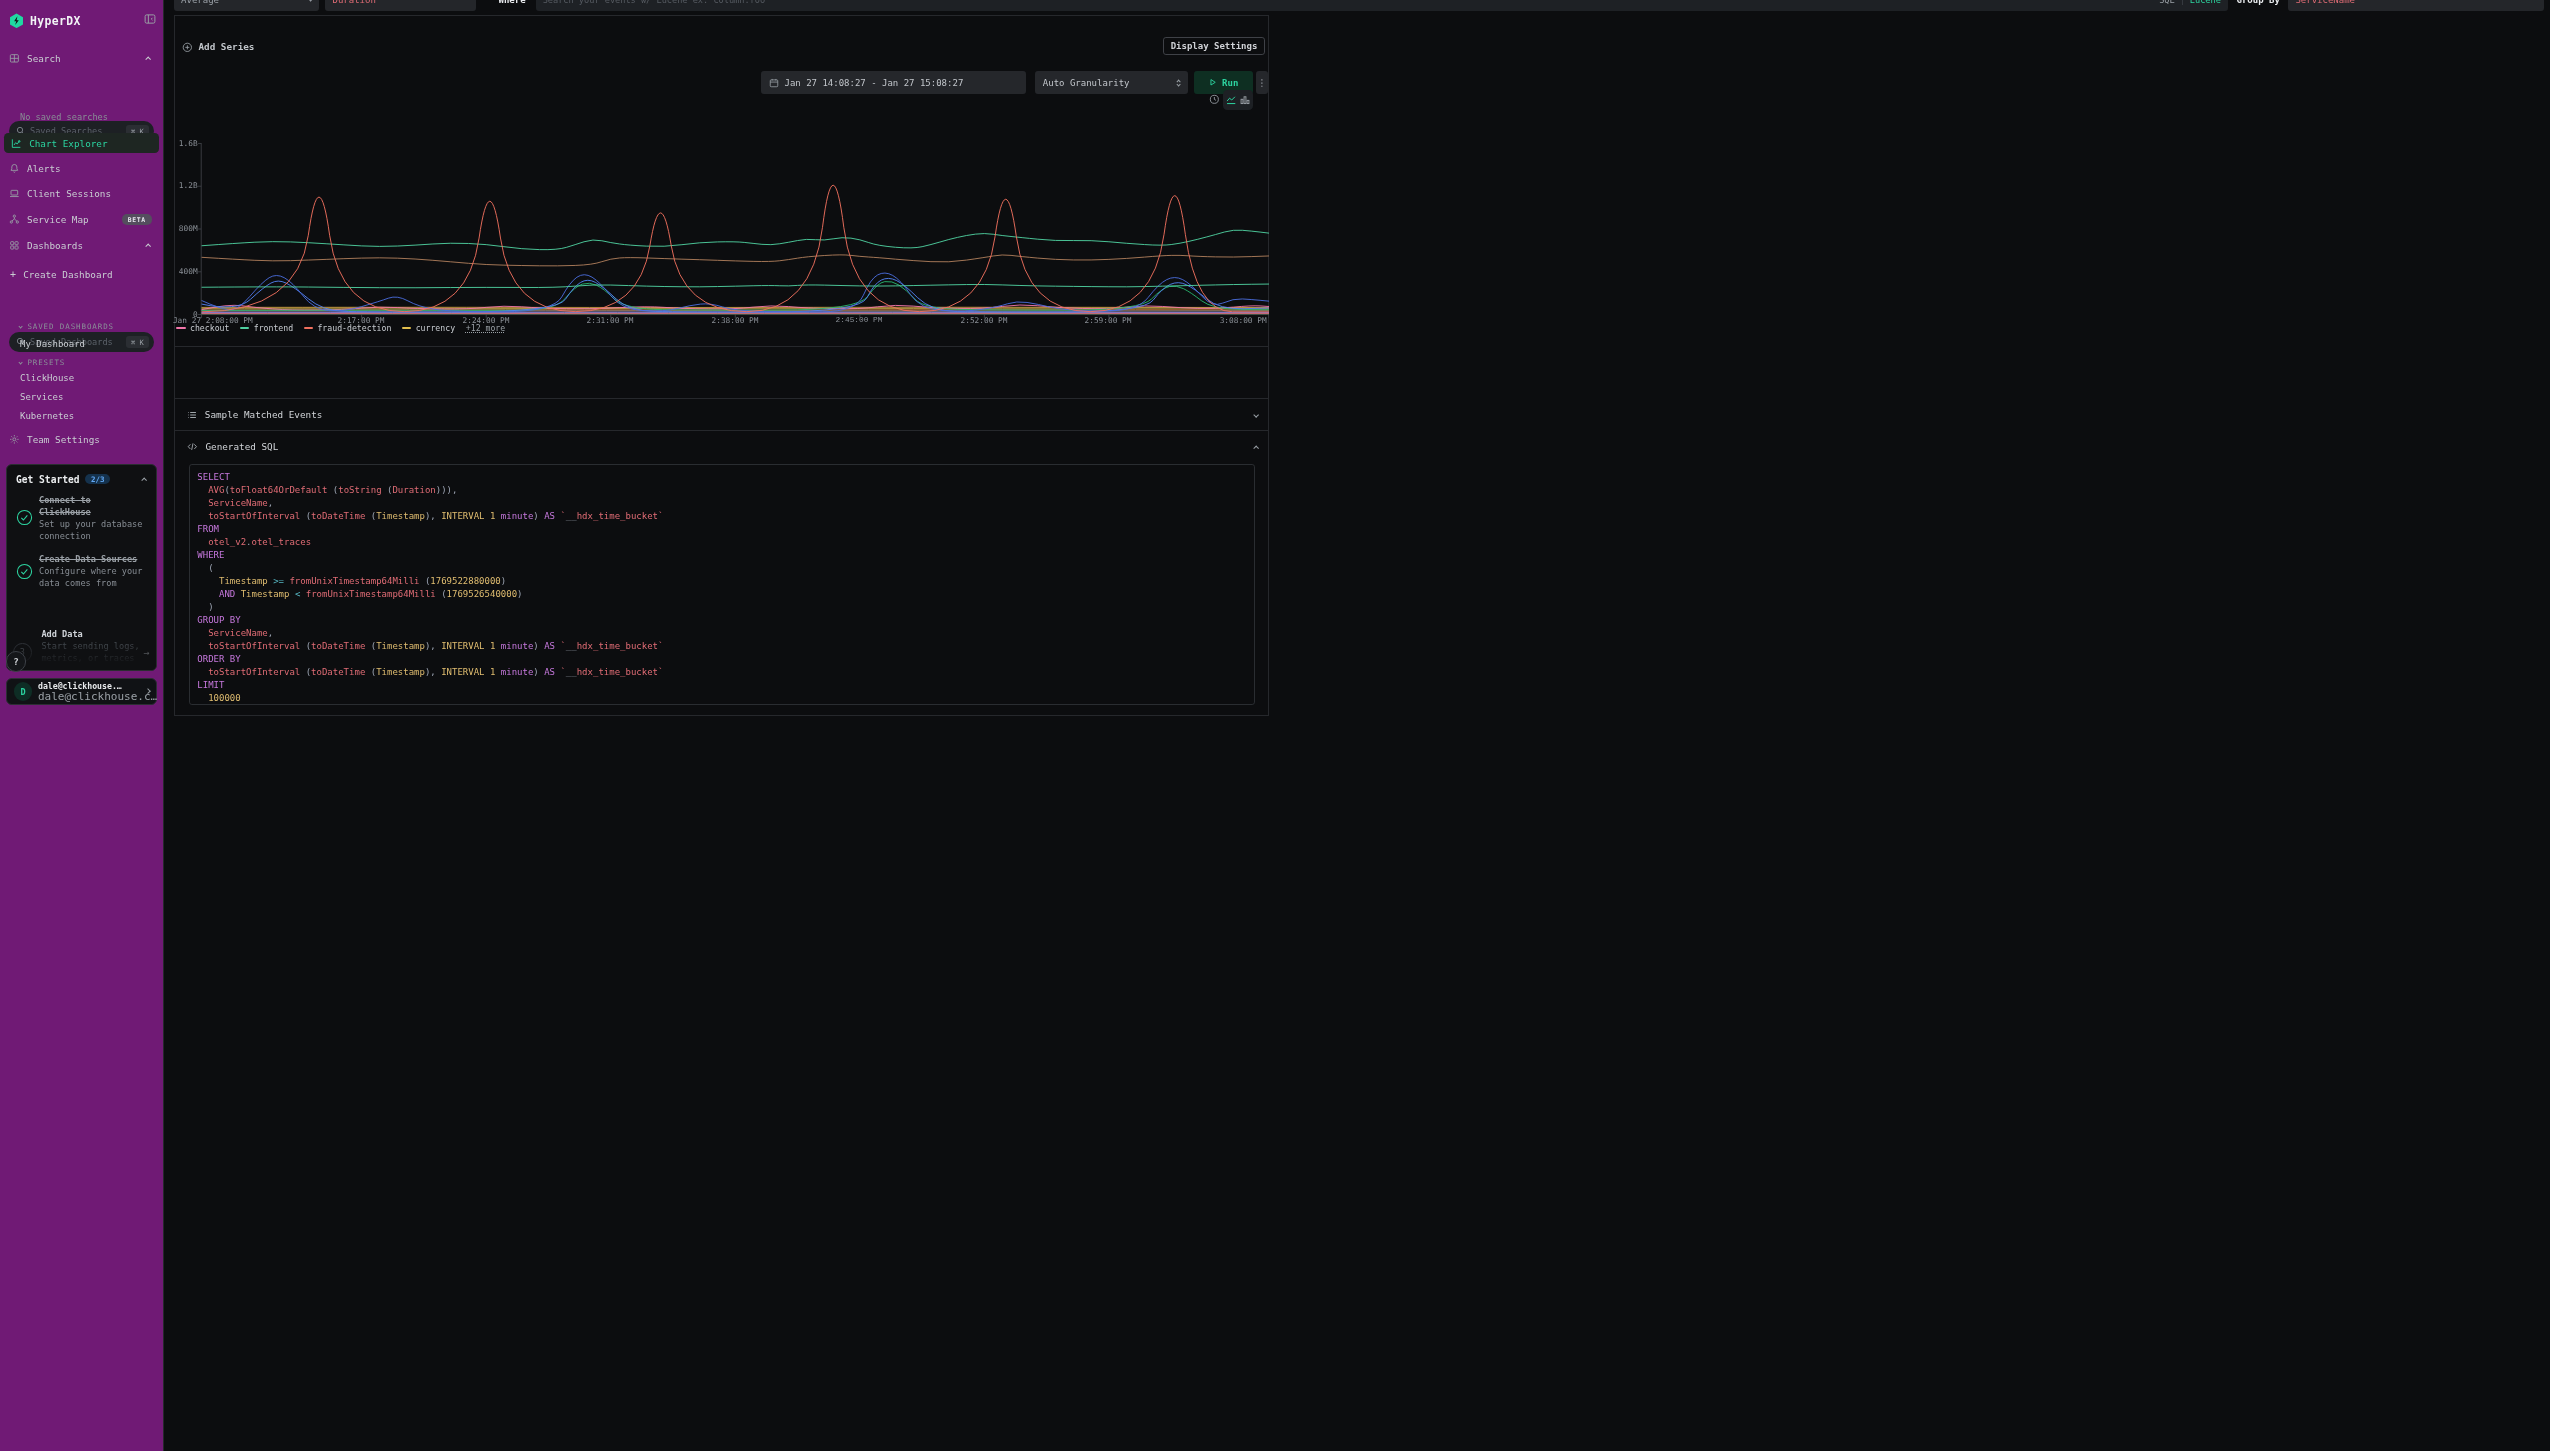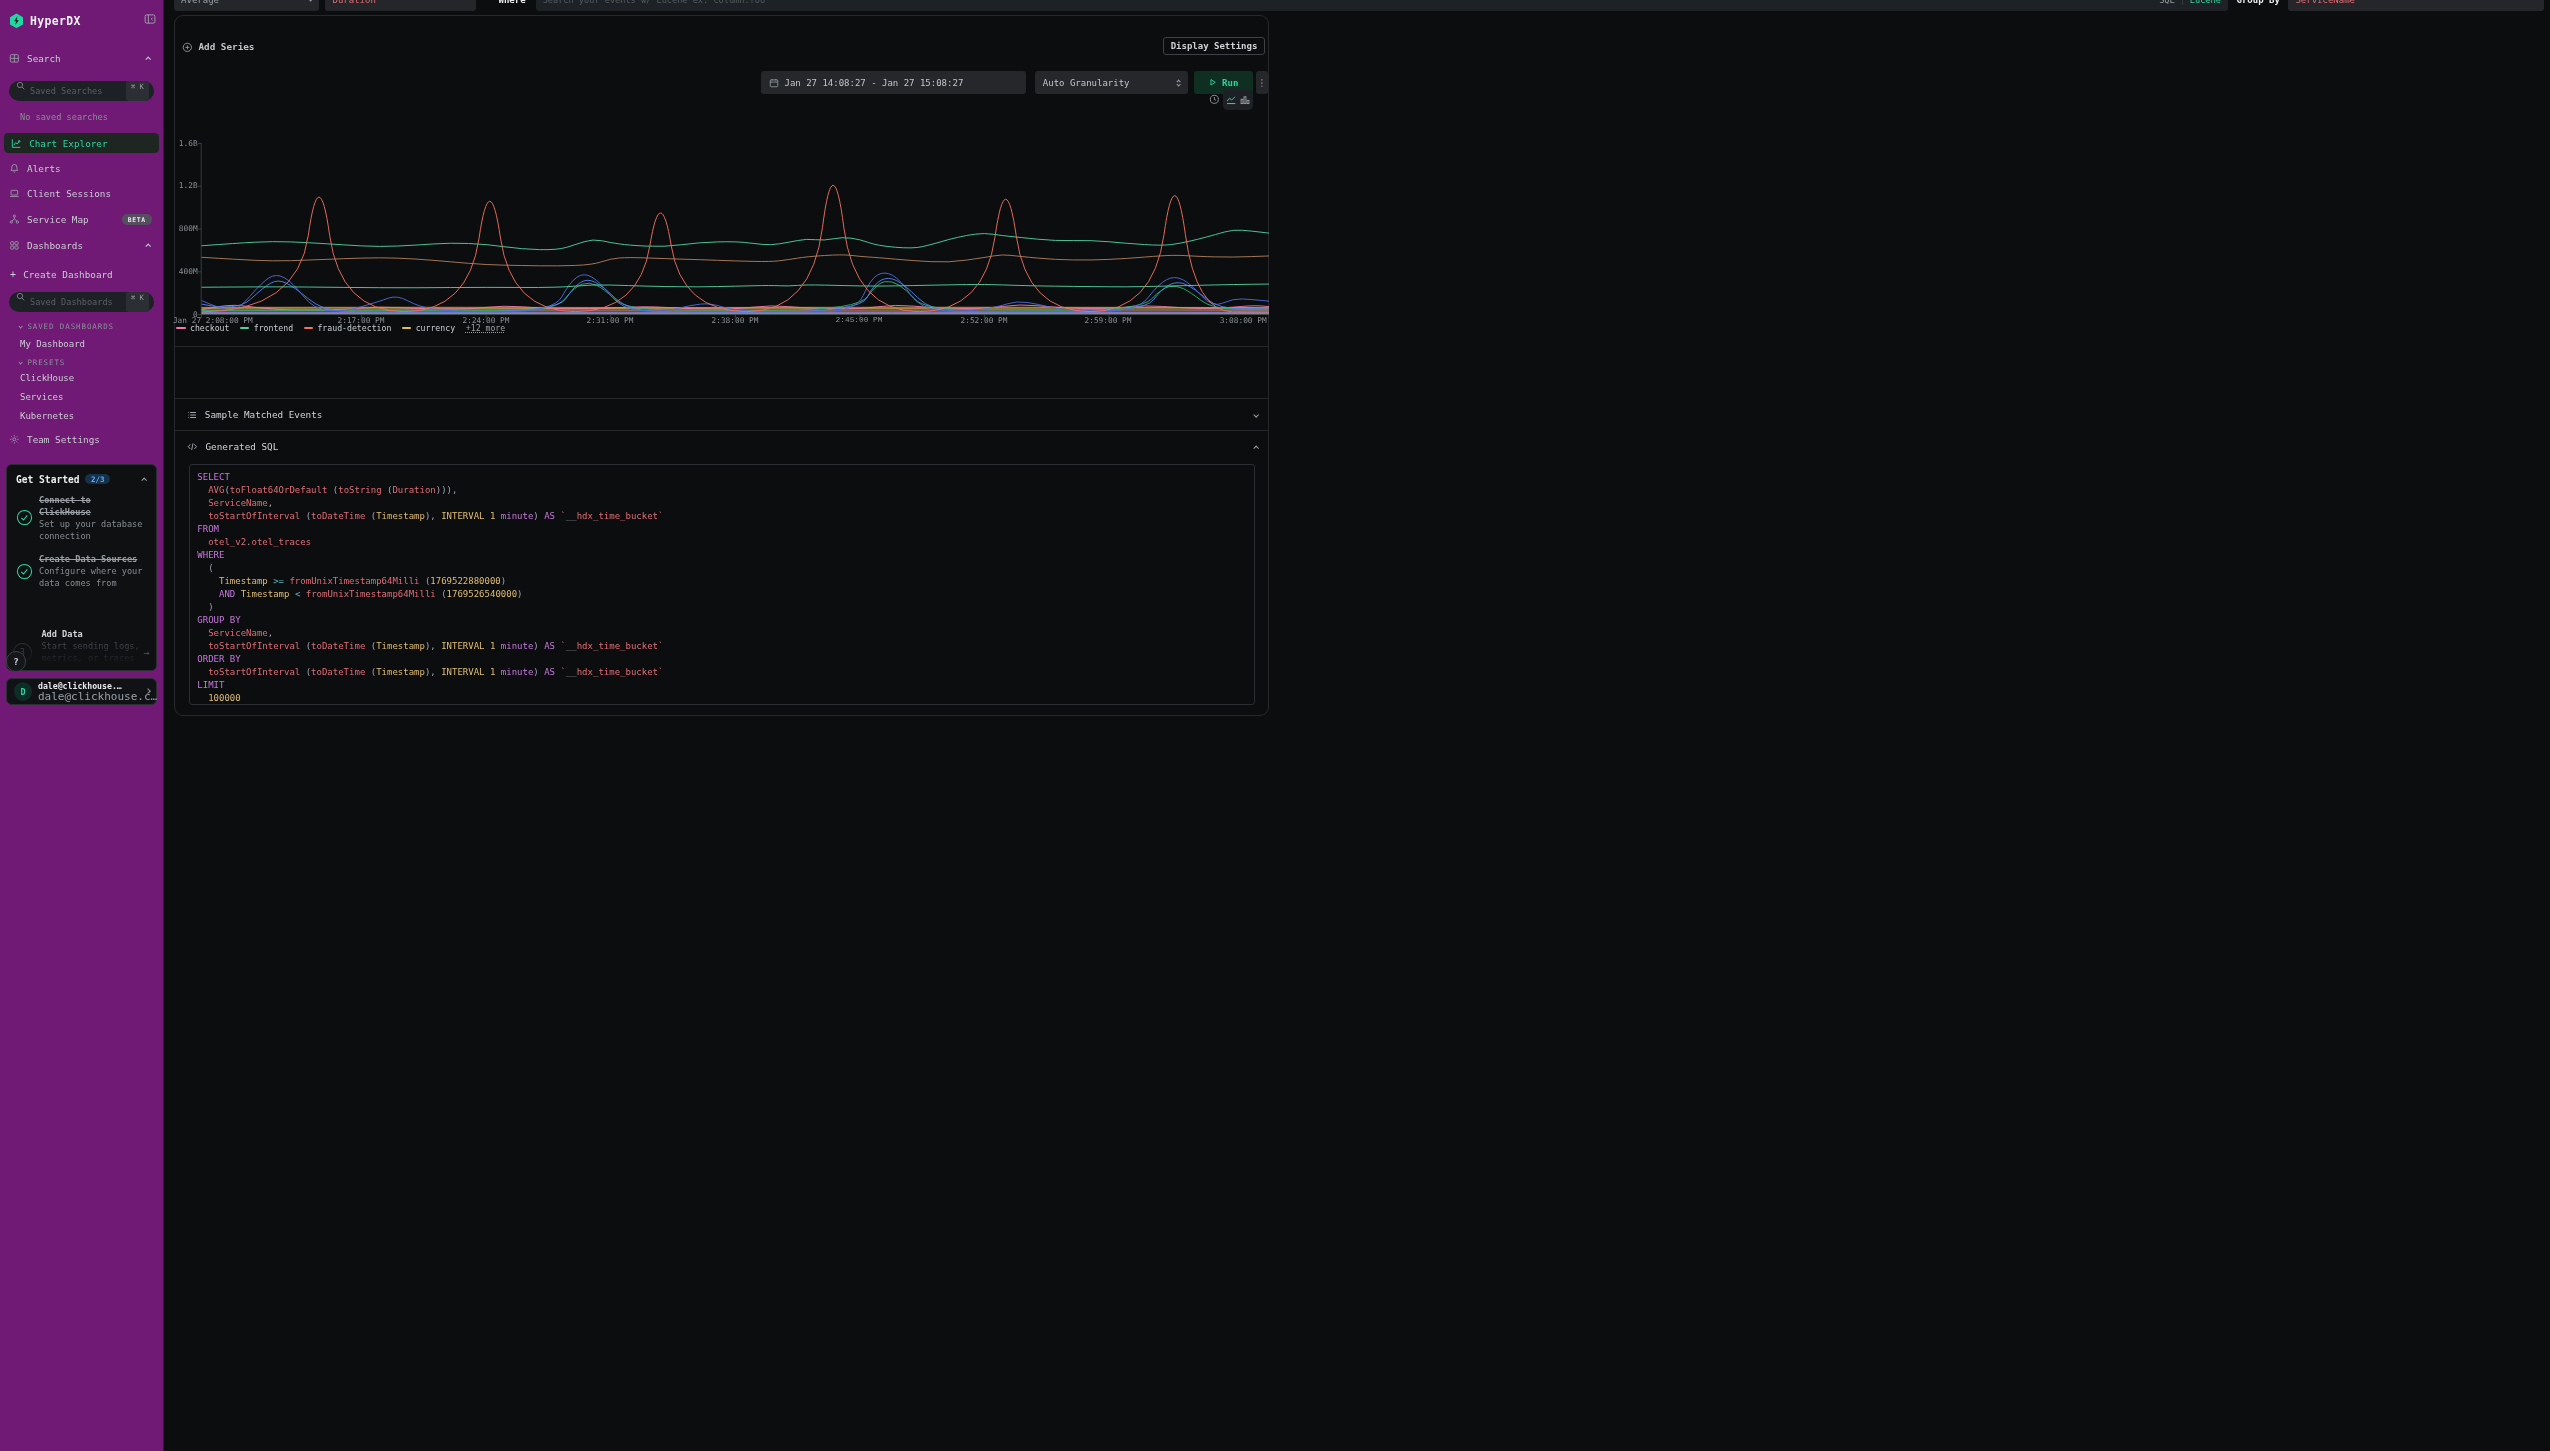--- a/index.html
+++ b/index.html
@@ -10,21 +10,21 @@
   
   #sidebar { position:absolute; left:0; top:0; bottom:0; width:164px; background:#701a75;
     border-right:0.7px solid #26282c; z-index:4; }
   .brand-row { position:absolute; left:8.6px; top:11.4px; right:7.1px; height:18.5px; display:flex; align-items:center; gap:6.4px; }
   .brand-text { font-size:11.4px; font-weight:bold; color:#f2f4f6; letter-spacing:0.4px; }
   .collapse-btn { position:absolute; right:0; top:2.1px; color:#9aa0a6; cursor:pointer; }
   .nav-row { position:absolute; left:0; right:0; height:17px; display:flex; align-items:center; gap:7.1px; padding:0 8.6px; font-size:9.3px; color:#c9cdd2; cursor:pointer; }
   .nav-row .nicon { width:11.4px; height:11.4px; color:#9aa0a6; flex:0 0 11.4px; display:flex; align-items:center; justify-content:center; }
   .nav-row .spacer { flex:1; }
   .pill { position:absolute; left:8.6px; right:8.6px; height:20px; border-radius:10px; background:#1d2024;
-    display:flex; gap:5px; padding:0 5.7px 0 7.1px; }
+    display:flex; align-items:center; gap:5px; padding:0 5.7px 0 7.1px;margin-top:40px; }
   .pill input { flex:1; min-width:0; background:transparent; border:none; outline:none; font:inherit; font-size:8.6px; color:#c8ccd1; }
   .pill input::placeholder { color:#5a6068; }
   .kbd { background:#2b2e33; border-radius:2.9px; font-size:7.1px; color:#9aa0a6; padding:1.4px 5px; white-space:nowrap; }
   .muted-note { position:absolute; left:20px; font-size:8.6px; color:#888e95; }
   .active-item { position:absolute; left:4.3px; right:4.3px; top:133px; height:20px; border-radius:4.3px; background:#1e2622;
     display:flex; align-items:center; gap:7.1px; padding:0 7.1px; color:#2bd3a0; font-size:9.3px; cursor:pointer; }
   .beta-badge { background:#544e5e; color:#e9e6ef; font-size:6.4px; font-weight:bold; letter-spacing:0.7px; border-radius:5px; padding:1.4px 5.7px; }
   .section-label { position:absolute; left:18.5px; font-size:7.5px; letter-spacing:0.9px; color:#8a9098; display:flex; align-items:center; gap:5.7px; cursor:pointer; }
   .sub-item { position:absolute; left:20px; font-size:9px; color:#c9cdd2; cursor:pointer; }
   .chev { display:inline-block; width:4.3px; height:4.3px; border-right:1.1px solid currentColor; border-bottom:1.1px solid currentColor; }
@@ -66,21 +66,21 @@
   #toolbar { position:absolute; left:10px; right:5.7px; top:-10.7px; height:21.4px; display:flex; align-items:stretch; gap:6.4px; font-size:9px; }
   .tb-box { background:#24262a; border-radius:2.9px; display:flex; align-items:center; padding:0 7.1px; }
   .tb-label { display:flex; align-items:center; font-weight:bold; color:#e9ebee; white-space:nowrap; }
   .tb-box input { background:transparent; border:none; outline:none; font:inherit; width:100%; }
   .red-input { color:#e06c75; }
   #tb-search { flex:1; background:#1e2125; gap:5.7px; }
   #tb-search input { color:#c8ccd1; font-size:8.6px; }
   #tb-search input::placeholder { color:#565b62; }
   .mode { display:flex; gap:5px; font-size:8.6px; white-space:nowrap; }
 
-  #card { position:absolute; left:10px; top:15px; width:1095px; height:701px; border:0.7px solid #26282c; border-radius:9px; }
+  #card { position:absolute; left:10px; top:15px; width:1095px; height:701px; border:0.7px solid #26282c; border-radius:0; }
   .hline { position:absolute; left:0; right:0; border-top:0.7px solid #26282c; }
   #add-series { position:absolute; left:7.1px; top:23px; height:15.7px; display:flex; align-items:center; gap:5.7px;
     color:#c2c6cb; font-size:9.3px; font-weight:bold; cursor:pointer; }
   #display-settings { position:absolute; left:988px; top:21.4px; width:102px; height:18px; border:0.7px solid #3f4147; border-radius:2.9px;
     display:flex; align-items:center; justify-content:center; font-size:9px; font-weight:bold; color:#d0d2d6; cursor:pointer; }
   .ctrl { position:absolute; top:55px; height:23px; background:#25272b; border-radius:2.9px; display:flex; align-items:center; gap:5.7px;
     padding:0 7.8px; font-size:9px; color:#c2c6cb; cursor:pointer; }
   #date-range { left:586px; width:265px; }
   #granularity { left:860px; width:153px; justify-content:space-between; }
   #run-btn { left:1019px; width:59px; background:#0e2f22; color:#2dd4a0; font-weight:bold; justify-content:center; }

